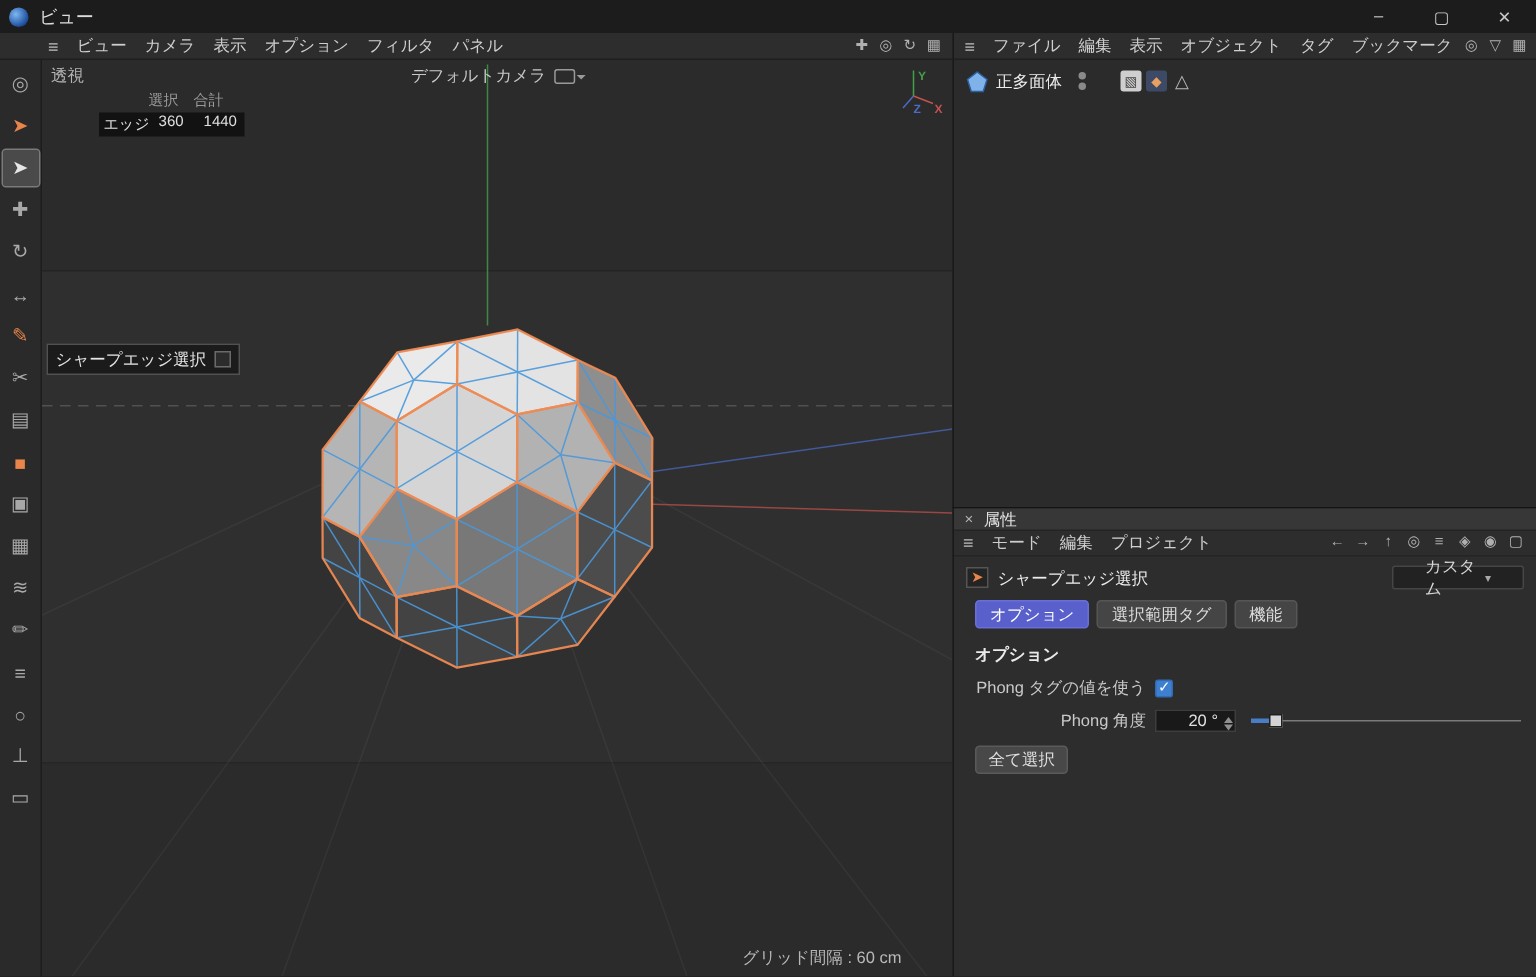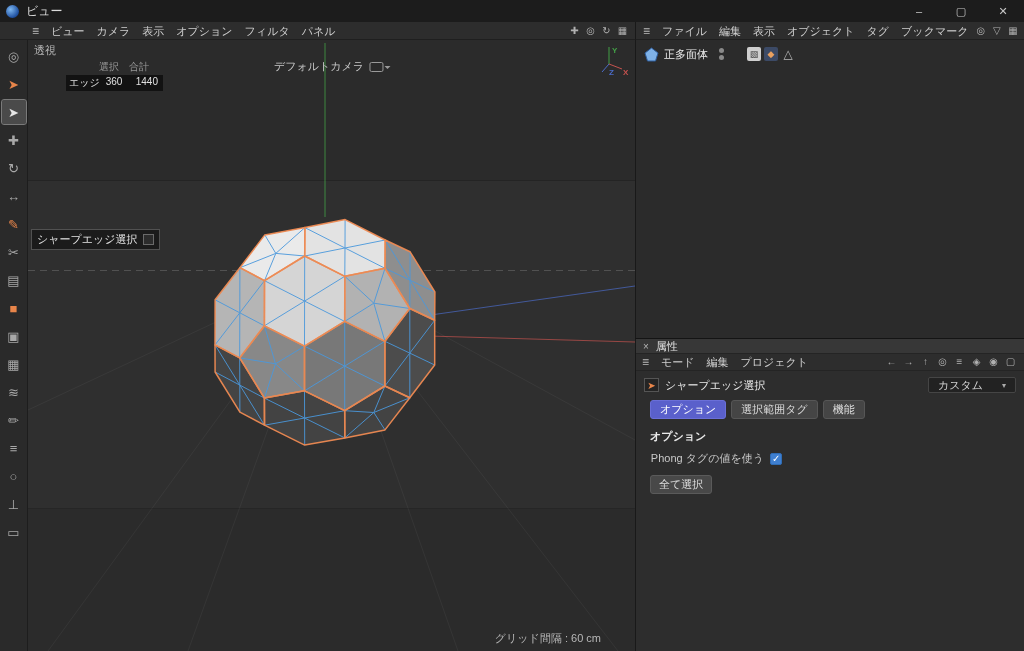--- a/index.html
+++ b/index.html
@@ -36,21 +36,21 @@
 .ax-y-line{stroke:var(--axis-y,#43a047);opacity:.8;}
 .ax-z-line{stroke:var(--axis-z,#4b6bc8);opacity:.7;}
 .ax-x-line{stroke:var(--axis-x,#c4524e);opacity:.7;}
 .proj-label{position:absolute;left:6px;top:3px;color:#b5b5b5;}
 .hud{position:absolute;left:6px;top:19px;font-size:10px;margin-left:32px;}
 .hud-head,.hud-row{display:flex;}
 .hud-cell{min-width:30px;padding:1px 3px;white-space:nowrap;}
 .hud-head .hud-cell{color:#989898;}
 .hud-row{background:rgba(12,12,12,.8);}
 .hud-row .hud-cell{color:#e0e0e0;}
-.camera-label{position:absolute;left:50%;transform:translateX(-50%);top:3px;display:flex;align-items:center;gap:5px;color:#c8c8c8;white-space:nowrap;margin-top:16px;}
+.camera-label{position:absolute;left:50%;transform:translateX(-50%);top:3px;display:flex;align-items:center;gap:5px;color:#c8c8c8;white-space:nowrap;}
 .cam-icon{width:14px;height:10px;border:1px solid #9a9a9a;border-radius:2px;position:relative;margin-right:6px;}
 .cam-icon::after{content:"";position:absolute;right:-8px;top:3px;border:3px solid transparent;border-top-color:#9a9a9a;}
 .axis-gizmo{position:absolute;right:6px;top:2px;}
 .axis-gizmo text{font-size:8px;font-weight:bold;}
 .ax-y{stroke:var(--axis-y,#43a047);}
 .ax-z{stroke:var(--axis-z,#4b6bc8);}
 .ax-x{stroke:var(--axis-x,#c4524e);}
 .ax-y-t{fill:var(--axis-y,#43a047);}
 .ax-z-t{fill:var(--axis-z,#4b6bc8);}
 .ax-x-t{fill:var(--axis-x,#c4524e);}
@@ -75,21 +75,21 @@
 
 .am-panel{position:absolute;left:635px;top:338px;width:389px;height:313px;background:#2d2d2d;border-left:1px solid #191919;border-top:1px solid #141414;}
 .am-header{height:15px;background:#373737;display:flex;align-items:center;gap:7px;padding:0 7px;border-bottom:1px solid #242424;}
 .am-close{color:#b5b5b5;font-size:10px;}
 .am-title{color:#e2e2e2;}
 .am-menubar{height:17px;display:flex;align-items:center;padding:0 4px;border-bottom:1px solid #242424;}
 .am-icons{margin-left:auto;display:flex;gap:4px;margin-right:3px;}
 .am-title-row{display:flex;align-items:center;margin:6px 8px 0 8px;gap:6px;}
 .obj-mini-icon{color:var(--accent-orange,#e8854a);font-size:10px;border:1px solid #555;background:#242424;width:15px;height:14px;display:flex;align-items:center;justify-content:center;flex:none;}
 .am-obj-title{color:#ececec;}
-.dropdown{margin-left:auto;width:88px;height:16px;background:#222;border:1px solid #454545;border-radius:2px;display:flex;align-items:center;padding:0 9px;color:#d8d8d8;}
+.dropdown{margin-left:auto;width:88px;height:16px;background:#222;border:1px solid #454545;border-radius:2px;display:flex;align-items:center;padding:0 21px;color:#d8d8d8;}
 .dropdown .arrow{margin-left:auto;font-size:8px;color:#aaa;}
 .am-tabs{display:flex;gap:5px;margin:7px 0 0 14px;}
 .am-tab{background:#454545;border:1px solid #565656;border-radius:3px;padding:1px 9px;color:#dcdcdc;white-space:nowrap;}
 .am-tab.active{background:var(--active-tab,#5a60cb);border-color:#6a6fd8;color:#fff;}
 .am-section{margin:10px 0 0 14px;font-weight:bold;color:#eaeaea;}
 .am-row{display:flex;align-items:center;margin:7px 8px 0 8px;}
 .am-label{width:120px;text-align:right;color:#c9c9c9;margin-right:6px;white-space:nowrap;}
 .checkbox{width:12px;height:12px;background:#1c1c1c;border:1px solid #5a5a5a;border-radius:2px;position:relative;flex:none;}
 .checkbox.checked{background:var(--checkbox-on,#3f7fd0);border-color:#2f6cb4;}
 .checkbox.checked::after{content:"✓";position:absolute;left:1px;top:-1px;color:#fff;font-size:10px;}
@@ -452,18 +452,33 @@
         <span class="am-tab">機能</span>
       </div>
 
     <div class="am-section">オプション</div>
 
     <div class="am-row">
       <span class="am-label">Phong タグの値を使う</span>
       <span class="checkbox checked"></span>
     </div>
 
+    <div class="am-row">
+      <span class="am-label">Phong 角度</span>
+      <span class="num-field">
+        <span>20 °</span>
+        <span class="spinner">
+            <span class="up"></span>
+            <span class="down"></span>
+          </span>
+      </span>
+      <span class="slider">
+        <span class="slider-track"></span>
+        <span class="slider-fill" style="width: 9%;"></span>
+        <span class="slider-handle" style="left: calc(9% - 4px);"></span>
+      </span>
+    </div>
 
 
     <span class="select-all-btn">全て選択</span>
   </div>
 
 </div>
 
 </body></html>

